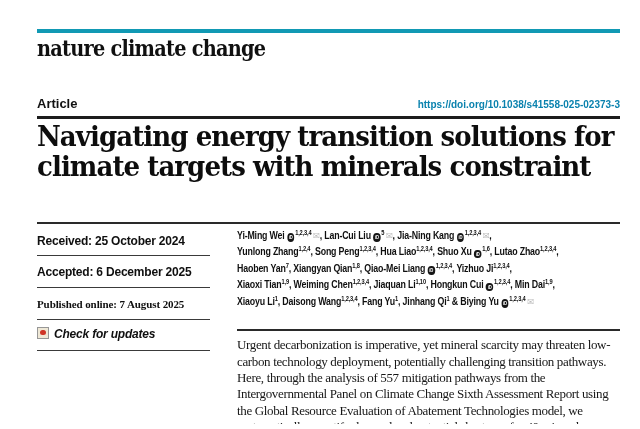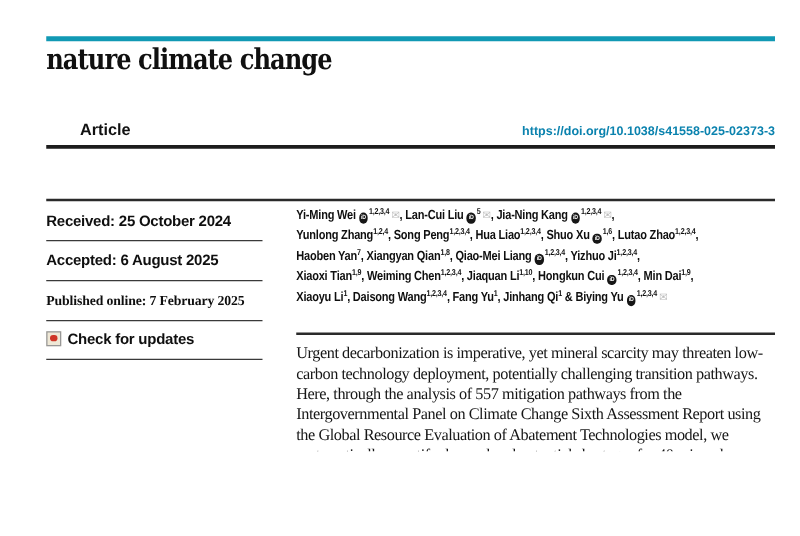--- a/index.html
+++ b/index.html
@@ -10,21 +10,21 @@
 
   .top-rule { margin-top:29px; height:4px; background:#1199b4; }
 
   .journal-name {
     margin-top:3px; font-family:"DejaVu Serif", serif; font-weight:bold;
     font-size:23px; line-height:24px; letter-spacing:-0.9px; color:#101010;
     transform:scaleX(0.84); transform-origin:0 50%; white-space:nowrap;
   }
 
   .meta-row { margin-top:36px; display:flex; justify-content:space-between; align-items:baseline; }
-  .article-label { font-size:13px; font-weight:bold; color:#111;margin-left:27px; }
+  .article-label { font-size:13px; font-weight:bold; color:#111; }
   .doi-link { font-size:10px; font-weight:bold; color:#0a82ae; text-decoration:none; }
 
   .title-rule { margin-top:5px; height:2.5px; background:#1d1d1d; }
   .article-title { margin-top:3px; }
   .title-line {
     font-family:"DejaVu Serif", serif; font-weight:bold; font-size:28px; line-height:30px;
     letter-spacing:-1px; color:#0d0d0d; white-space:nowrap;
     transform:scaleX(0.93); transform-origin:0 50%;
   }
 
@@ -32,21 +32,21 @@
   .section-rule { height:2px; background:#2a2a2a; }
   .cols { display:flex; }
 
   .left-col { width:173px; flex:0 0 173px; }
   .info-row { border-bottom:1.5px solid #3a3a3a; }
   .info-row .lbl { font-size:12px; font-weight:bold; letter-spacing:-0.2px; color:#0f0f0f; }
   .row-received { padding:7px 0 6px; }
   .row-accepted { padding:6px 0 7px; }
   .row-published { padding:6px 0 7px; }
   .row-published .lbl { font-family:"Liberation Serif", serif; font-weight:bold; font-size:11px; letter-spacing:-0.1px; }
-  .row-updates { padding:7px 0 9px; display:flex; align-items:center; }
+  .row-updates { padding:7px 0 9px; display:flex; align-items:flex-start;font-style:italic; }
   .crossmark {
     width:12px; height:12px; border:1px solid #979797; background:#efe8d6;
     display:inline-flex; align-items:center; justify-content:center; margin-right:5px; flex:0 0 auto;
   }
   .crossmark::after { content:''; width:5.5px; height:5.5px; border-radius:50%; background:#cf3527; }
 
   .right-col { margin-left:27px; width:383px; flex:0 0 383px; }
 
   .authors { padding-top:4px; }
   .author-line {
@@ -81,34 +81,38 @@
 
     <div class="journal-name">nature climate change</div>
 
     <div class="meta-row">
       <span class="article-label">Article</span>
       <a class="doi-link" href="#" style="color: rgb(10, 130, 174); text-align: center;">https://doi.org/10.1038/s41558-025-02373-3</a>
     </div>
 
     <div class="title-rule"></div>
 
+    <div class="article-title">
+      <div class="title-line">Navigating energy transition solutions for</div>
+      <div class="title-line">climate targets with minerals constraint</div>
+    </div>
 
     <div class="columns">
       <div class="section-rule"></div>
       <div class="cols">
 
         <div class="left-col">
           <div class="info-row row-received">
             <span class="lbl">Received: 25 October 2024</span>
           </div>
           <div class="info-row row-accepted">
-            <span class="lbl">Accepted: 6 August 2025</span>
+            <span class="lbl">Accepted: 6 December 2025</span>
           </div>
           <div class="info-row row-published">
-            <span class="lbl">Published online: 7 February 2025</span>
+            <span class="lbl">Published online: 7 August 2025</span>
           </div>
           <div class="info-row row-updates">
             <span class="crossmark"></span>
             <span class="lbl">Check for updates</span>
           </div>
         </div>
 
         <div class="right-col">
           <div class="authors">
               <div class="author-line"><span>Yi-Ming Wei</span><span class="orcid-icon">iD</span><sup>1,2,3,4</sup><span class="mail-icon">✉</span>, <span>Lan-Cui Liu</span><span class="orcid-icon">iD</span><sup>5</sup><span class="mail-icon">✉</span>, <span>Jia-Ning Kang</span><span class="orcid-icon">iD</span><sup>1,2,3,4</sup><span class="mail-icon">✉</span>,</div>

